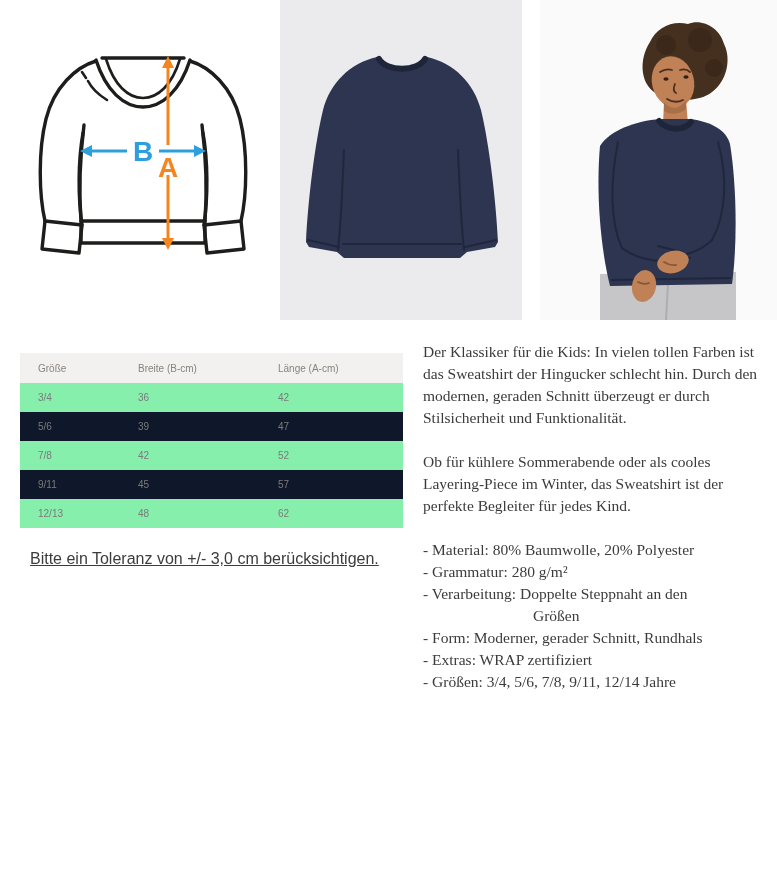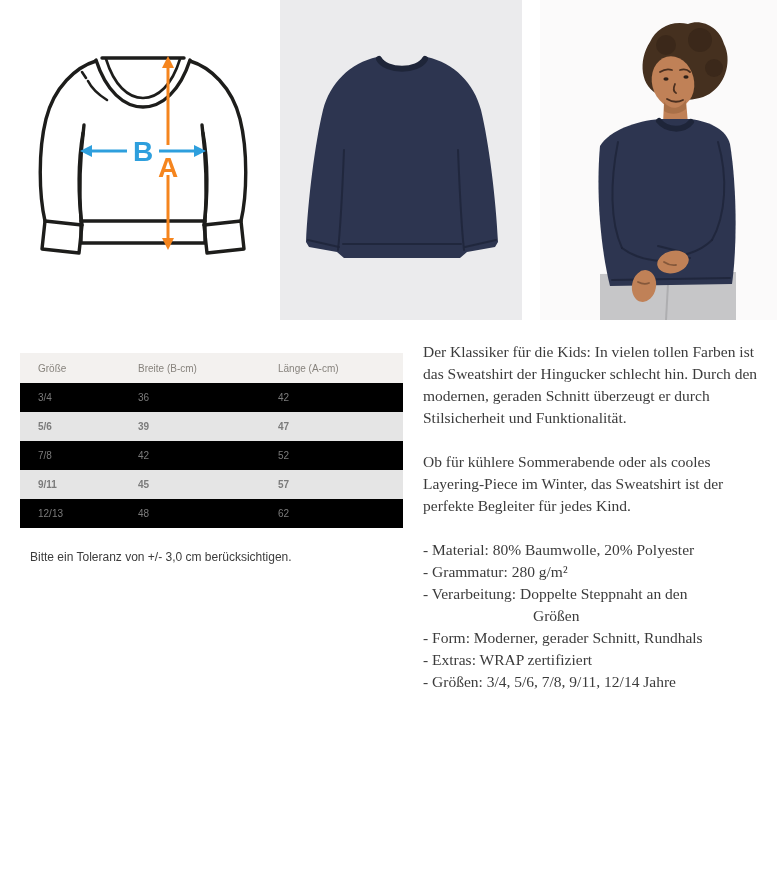--- a/index.html
+++ b/index.html
@@ -25,24 +25,24 @@
   .hair-fill{fill:var(--hair);}
   .hair-dot{fill:var(--hair-dark);opacity:.45;}
   .skin-fill{fill:var(--skin);}
   .skin-shade{fill:var(--skin-shade);opacity:.45;}
   .face-line{fill:none;stroke:#4a2f1f;stroke-width:1.8;stroke-linecap:round;}
   .pants-fill{fill:var(--pants);}
   
   .size-table{position:absolute;left:20px;top:353px;width:383px;font-size:10px;color:#7b7b7b;}
   .t-row{display:grid;grid-template-columns:100px 140px 1fr;align-items:center;height:29px;padding-left:18px;box-sizing:border-box;}
   .t-head{background:#f3f1ef;color:#87837d;height:30px;}
-  .t-odd{background:#000000;}
-  .t-even{background:#e5e5e5;font-weight:bold;}
+  .t-odd{background:#86efac;}
+  .t-even{background:#0f172a;}
   
-  .tolerance{position:absolute;left:30px;top:550px;font-size:12px;color:#3c3c3c;}
+  .tolerance{position:absolute;left:30px;top:550px;font-size:16px;color:#3c3c3c;text-decoration:underline;}
   .description{position:absolute;left:423px;top:341px;width:350px;font-size:15.5px;line-height:22px;color:#3b3b3b;font-family:Liberation Serif, serif;}
   .description p{margin:0 0 22px 0;}
   .description p.gap-lg{}
   .b-line{white-space:nowrap;}
   .b-line.indent{padding-left:110px;white-space:normal;}
 </style>
 </head>
 <body>
 
 <div class="diagram-panel">

